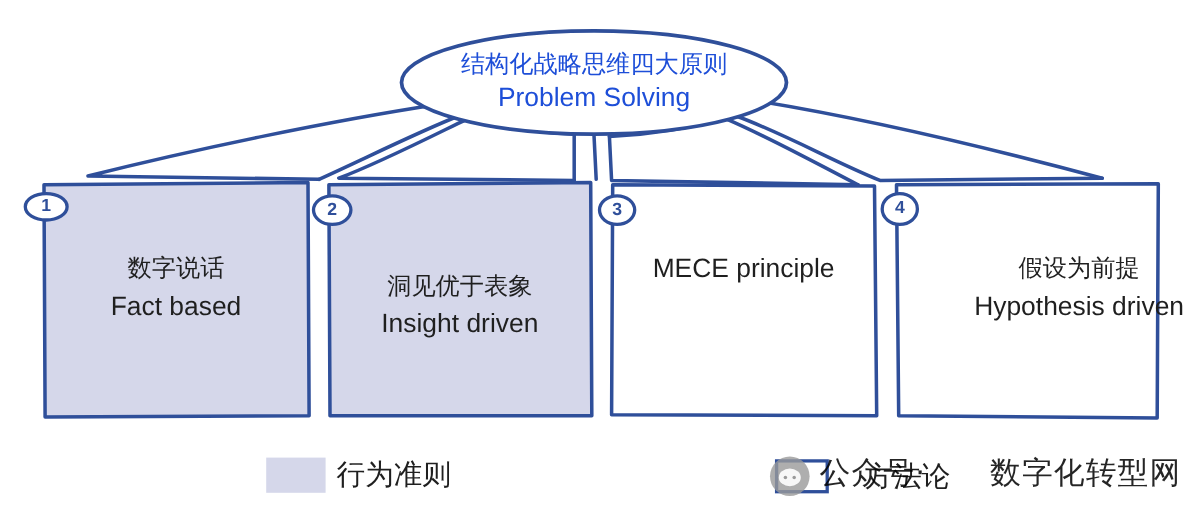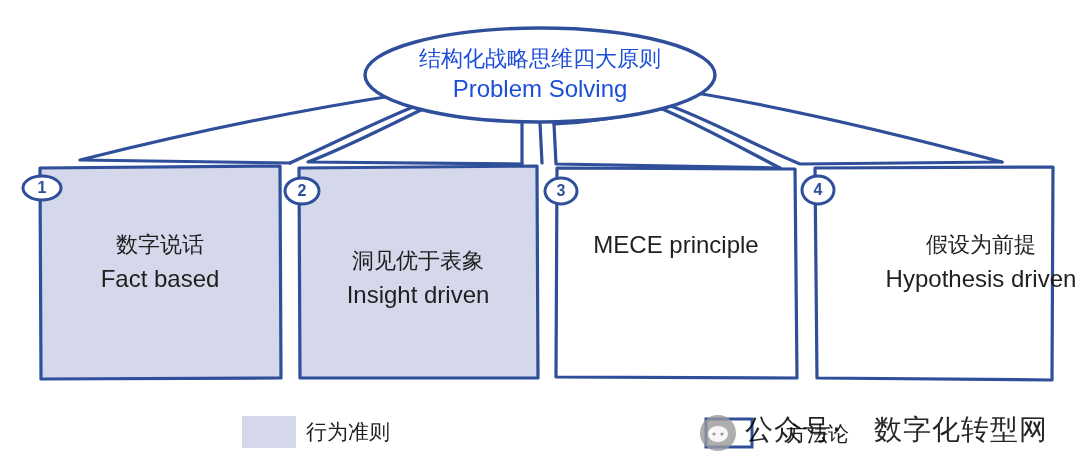--- a/index.html
+++ b/index.html
@@ -56,21 +56,21 @@
       font-family: "Liberation Sans", sans-serif;
       font-weight: bold;
       font-size: 16px;
       color: #2f4f9a;
       width: 34px;
       text-align: center;
       line-height: 22px;
     }
     .legend-label {
       position: absolute;
-      font-size: 21px;
+      font-size: 26px;
       color: #1f1f1f;
       line-height: 34px;
     }
     .watermark {
       position: absolute;
       font-size: 28px;
       color: #000000;
       line-height: 34px;
       letter-spacing: 1px;
       opacity: 0.85;
@@ -149,13 +149,13 @@
 <div class="legend-label" style="left:306px; top:415px;">行为准则</div>
 <div class="legend-label" style="left:786px; top:417px;">方法论</div>
 
 <svg class="wm-icon" style="left:698px; top:413px;" viewBox="0 0 40 40">
   <circle cx="20" cy="20" r="18" fill="#9a9a9a" opacity="0.8"></circle>
   <ellipse cx="20" cy="21" rx="10" ry="8" fill="#ffffff" opacity="0.9"></ellipse>
   <circle cx="16" cy="21" r="1.6" fill="#9a9a9a"></circle>
   <circle cx="24" cy="21" r="1.6" fill="#9a9a9a"></circle>
 </svg>
 <div class="watermark" style="left:745px; top:413px;">公众号·</div>
-<div class="watermark" style="left:874px; top:413px;">数字化转型网</div>
+<div class="watermark" style="left:900px; top:413px;">数字化转型网</div>
 
 </body></html>

